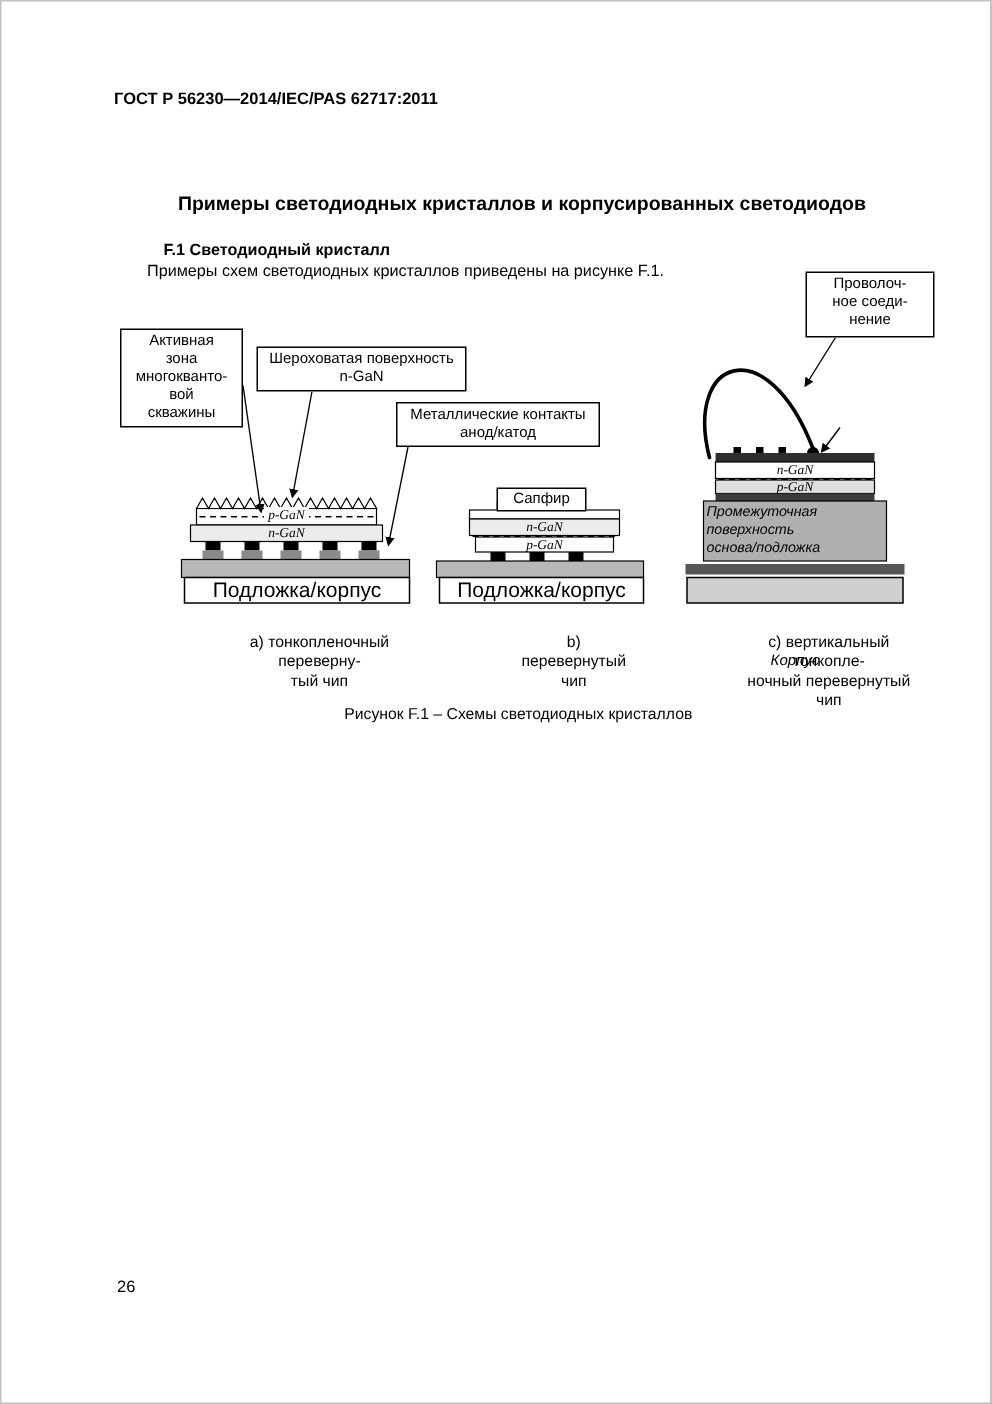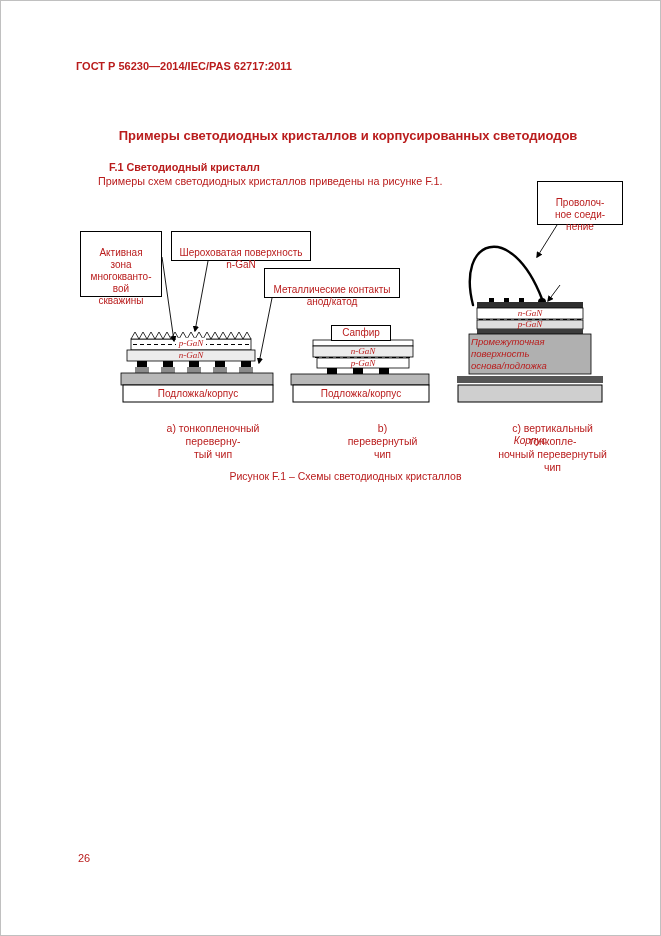--- a/index.html
+++ b/index.html
@@ -1,35 +1,35 @@
 <!DOCTYPE html>
 <html><head>
 <meta charset="utf-8">
 <style>
   html,body{margin:0;padding:0;background:#9a9a9a;}
   .page{
     position:relative;width:661px;height:936px;margin:0 auto;
     background:#fff;border:1px solid #c0c0c0;box-sizing:border-box;
-    font-family:"Liberation Sans",sans-serif;color:#b91c1c;overflow:hidden;
+    font-family:"Liberation Sans",sans-serif;color:#000000;overflow:hidden;
   }
   .abs{position:absolute;}
   .doc-number{left:75px;top:59px;font-size:11px;font-weight:bold;}
   .annex{left:75px;right:40px;top:82px;text-align:center;font-size:11px;font-weight:bold;line-height:13px;}
   .main-title{left:75px;right:40px;top:127px;text-align:center;font-size:13px;font-weight:bold;}
   .section-heading{left:108px;top:160px;font-size:10.8px;font-weight:bold;}
   .intro{left:97px;top:174px;font-size:10.8px;}
   .fig-svg{left:0;top:0;width:661px;height:936px;pointer-events:none;}
   .labelbox{
     position:absolute;border:1px solid #000;background:#fff;
-    text-align:center;font-size:10px;line-height:12px;padding-top:15px;box-sizing:border-box;
+    text-align:center;font-size:10px;line-height:12px;padding-top:2px;box-sizing:border-box;
   }
   .labelbox span{display:block;}
   .gan{position:absolute;font-family:"Liberation Serif",serif;font-style:italic;font-size:9px;text-align:center;}
   .gan.bgw span{background:#fff;padding:0 3px;}
-  .base-label{position:absolute;font-size:10px;text-align:center;}
+  .base-label{position:absolute;font-size:14px;text-align:center;}
   .italic{font-style:italic;margin-top:47px;}
   .interlayer{position:absolute;font-size:9.5px;font-style:italic;line-height:12px;text-align:left;padding-left:0;box-sizing:border-box;}
   .interlayer span{display:block;}
   .cap{position:absolute;font-size:10.5px;line-height:13px;text-align:center;}
   .cap span{display:block;margin-left:44px;}
   .fig-caption{left:75px;right:45px;top:469px;text-align:center;font-size:10.5px;}
   .page-number{left:77px;top:851px;font-size:11px;}
 </style>
 </head>
 <body>
@@ -119,21 +119,21 @@
       <line x1="559" y1="284" x2="547" y2="300" marker-end="url(#arw)"></line>
     </g>
   </svg>
 
   <div class="labelbox" style="left:536px;top:180px;width:86px;height:44px;">
     <span>Проволоч-</span>
     <span>ное соеди-</span>
     <span>нение</span>
   </div>
 
-  <div class="labelbox" style="left:79px;top:230px;width:82px;height:66px;">
+  <div class="labelbox" style="left:79px;top:218px;width:82px;height:66px;">
     <span>Активная</span>
     <span>зона</span>
     <span>многокванто-</span>
     <span>вой</span>
     <span>скважины</span>
   </div>
 
   <div class="labelbox" style="left:170px;top:230px;width:140px;height:30px;">
     <span>Шероховатая поверхность</span>
     <span>n-GaN</span>

